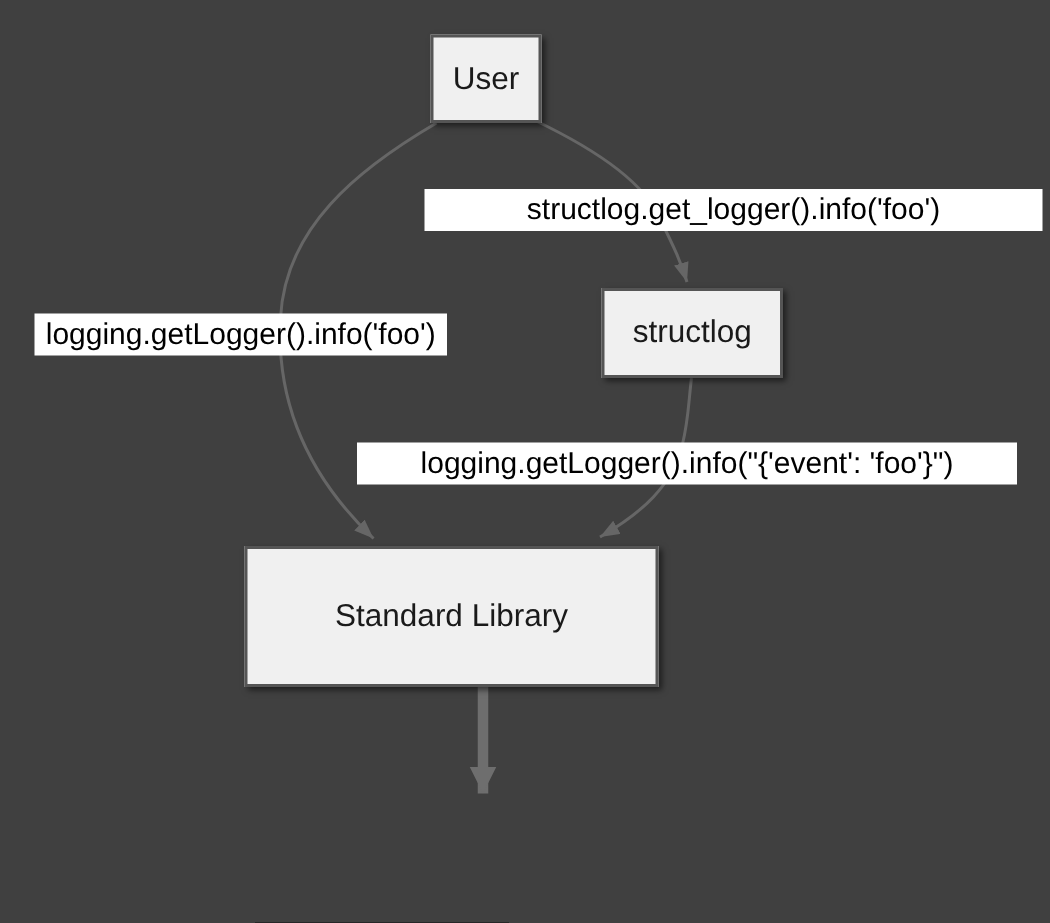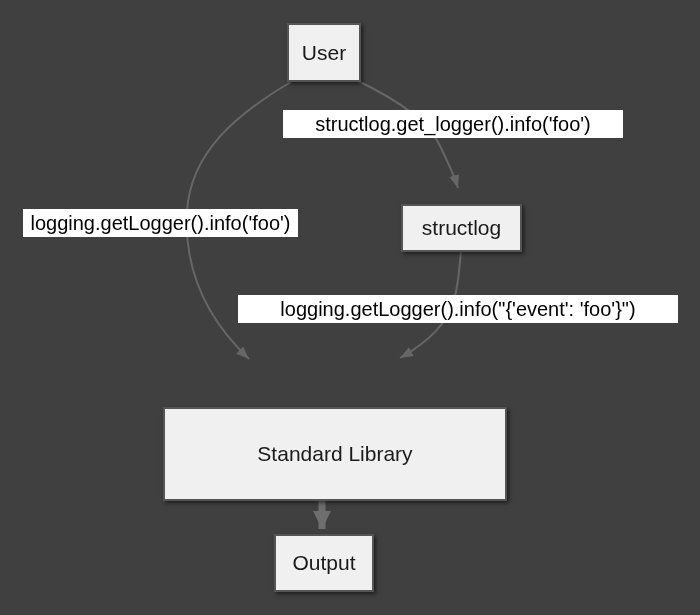--- a/index.html
+++ b/index.html
@@ -44,37 +44,37 @@
     align-items: center;
     justify-content: center;
     font-size: 21px;
     box-shadow: 2px 2px 4px rgba(0,0,0,0.55);
   }
   .node.multiline {
     flex-direction: column;
     row-gap: 12px;
   }
   #node-user      { left: 287px; top: 23px;  width: 74px;  height: 59px; }
-  #node-structlog { left: 401px; top: 192px; width: 121px; height: 48px; margin-top: 12px; }
-  #node-stdlib    { left: 163px; top: 364px; width: 344px; height: 94px; margin-top: 43px; }
+  #node-structlog { left: 401px; top: 192px; width: 121px; height: 60px; }
+  #node-stdlib    { left: 163px; top: 364px; width: 276px; height: 94px; }
   #node-output    { left: 274px; top: 534px; width: 100px; height: 58px; }
   .edge-label {
     position: absolute;
     z-index: 2;
     box-sizing: border-box;
     background: #ffffff;
     color: #000000;
     font-size: 20px;
     height: 28px;
     line-height: 28px;
     text-align: center;
     white-space: nowrap;
     overflow: hidden;
   }
-  #label-user-structlog    { left: 283px; top: 110px; width: 340px; }
+  #label-user-structlog    { left: 283px; top: 126px; width: 412px; }
   #label-user-stdlib       { left: 23px;  top: 209px; width: 275px; }
   #label-structlog-stdlib  { left: 238px; top: 295px; width: 440px; }
 </style>
 </head>
 <body>
 
 <div class="canvas">
 
   <svg class="edges" width="700" height="615" viewBox="0 0 700 615">
     <defs>
@@ -96,23 +96,20 @@
   </div>
 
   <div class="node" id="node-structlog">
     <span>structlog</span>
   </div>
 
   <div class="node multiline" id="node-stdlib">
     <span>Standard Library</span>
   </div>
 
-  <div class="node" id="node-output">
-    <span>Output</span>
-  </div>
 
   <div class="edge-label" id="label-user-structlog">structlog.get_logger().info('foo')</div>
 
   <div class="edge-label" id="label-user-stdlib">logging.getLogger().info('foo')</div>
 
   <div class="edge-label" id="label-structlog-stdlib">logging.getLogger().info("{'event': 'foo'}")</div>
 
 </div>
 
 </body></html>

